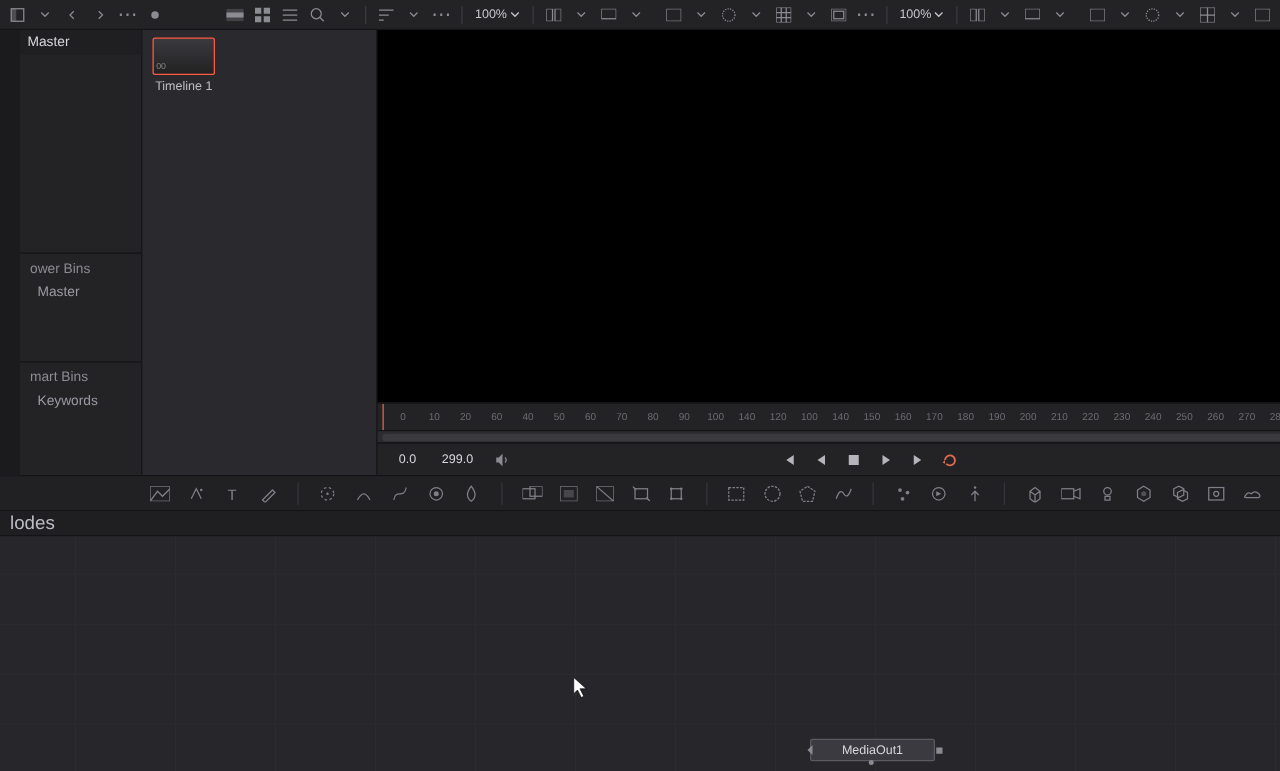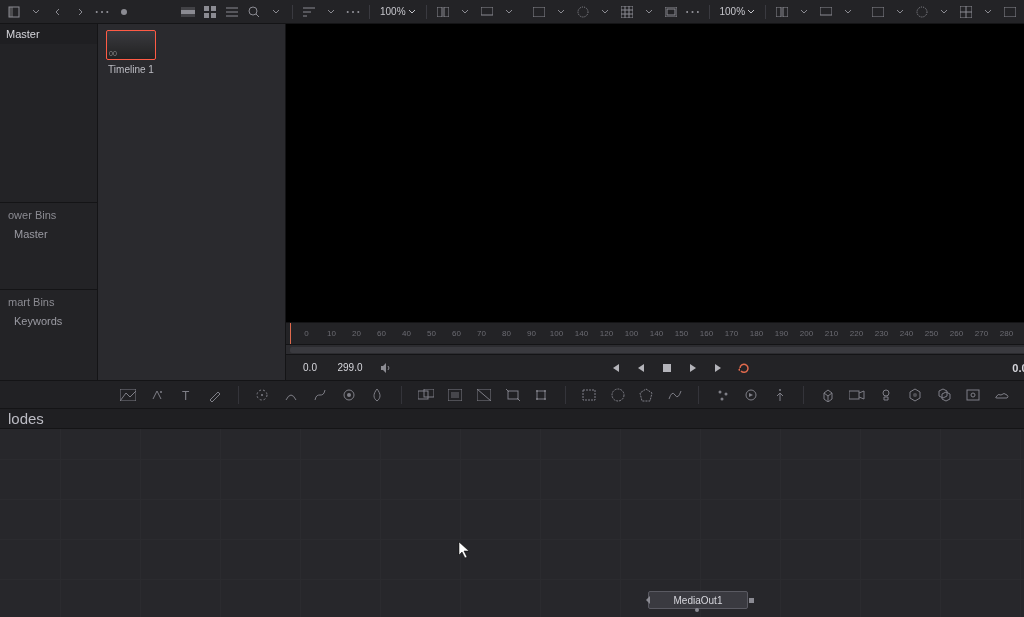--- a/index.html
+++ b/index.html
@@ -11,21 +11,21 @@
   .tb-btn { width:20px; height:20px; display:flex; align-items:center; justify-content:center; color:#8b8b92; cursor:pointer;}
   .tb-zoom { font-size:10px; color:#c6c6cc; padding:0 4px; display:flex; align-items:center; gap:2px;justify-content:center;}
   .tb-sep { width:1px; height:14px; background:#3a3a40; margin:0 4px;}
   .tb-gap { flex:1; }
   .tb-group { display:flex; align-items:center; gap:2px;}
 
   
   .body { height: calc(617px - 24px); display:flex; flex-direction:column; }
 
   
-  .upper { flex:0 0 357px; display:flex; border-bottom:1px solid #141416; }
+  .upper { flex:0 0 357px; display:flex; border-bottom:1px solid #141416;margin-left:16px; }
 
   
   .sidebar { flex:0 0 98px; background:#232326; border-right:1px solid #141416; display:flex; flex-direction:column; font-size:11px;}
   .bins-col { flex:0 0 188px; background:#2a2a2e; border-right:1px solid #141416; position:relative;}
   .sb-header { height:20px; background:#1f1f22; display:flex; align-items:center; padding:0 6px; color:#d6d6dc; font-size:11px;}
   .sb-section-title { padding:4px 8px; color:#8b8b92; font-size:11px;}
   .sb-item { padding:3px 14px; color:#9a9aa2; font-size:11px; cursor:pointer;}
   .sb-spacer { flex:1;}
   .sb-divider { height:1px; background:#141416; margin:2px 0;}
 

